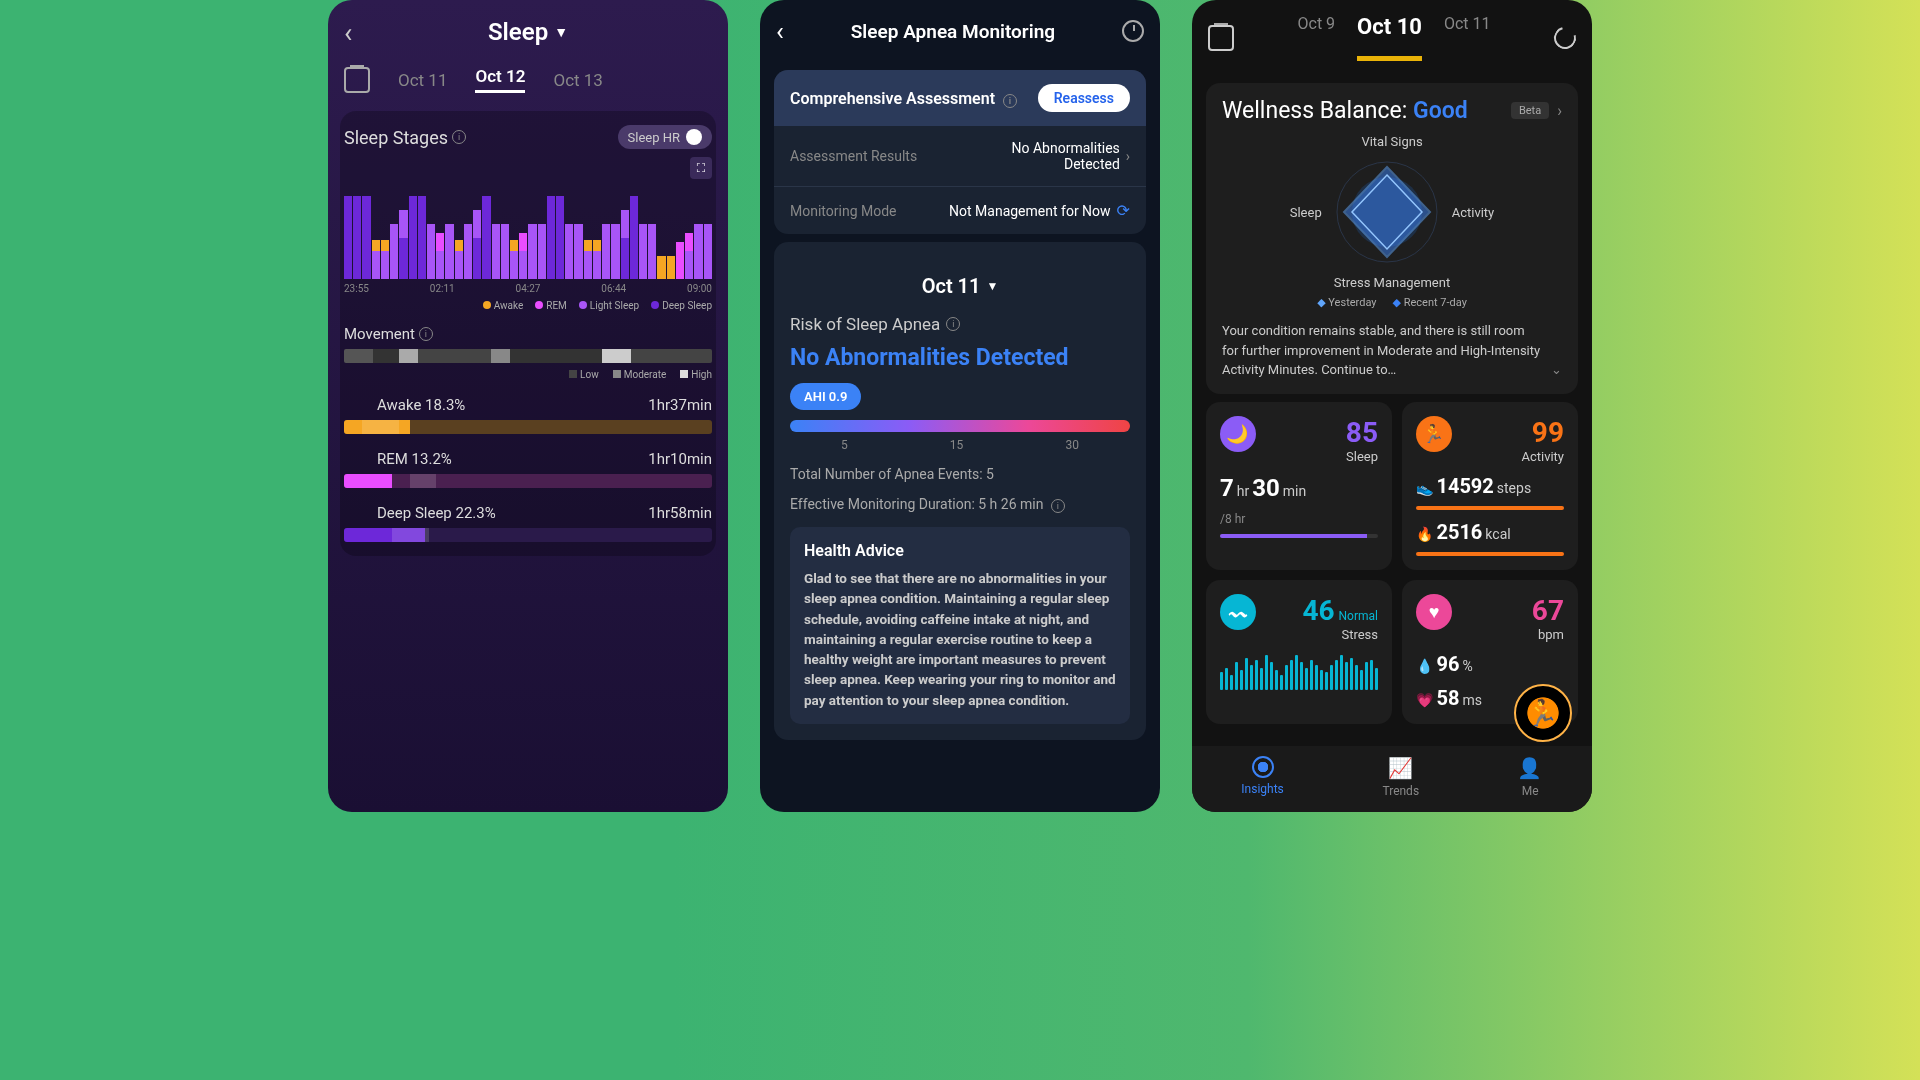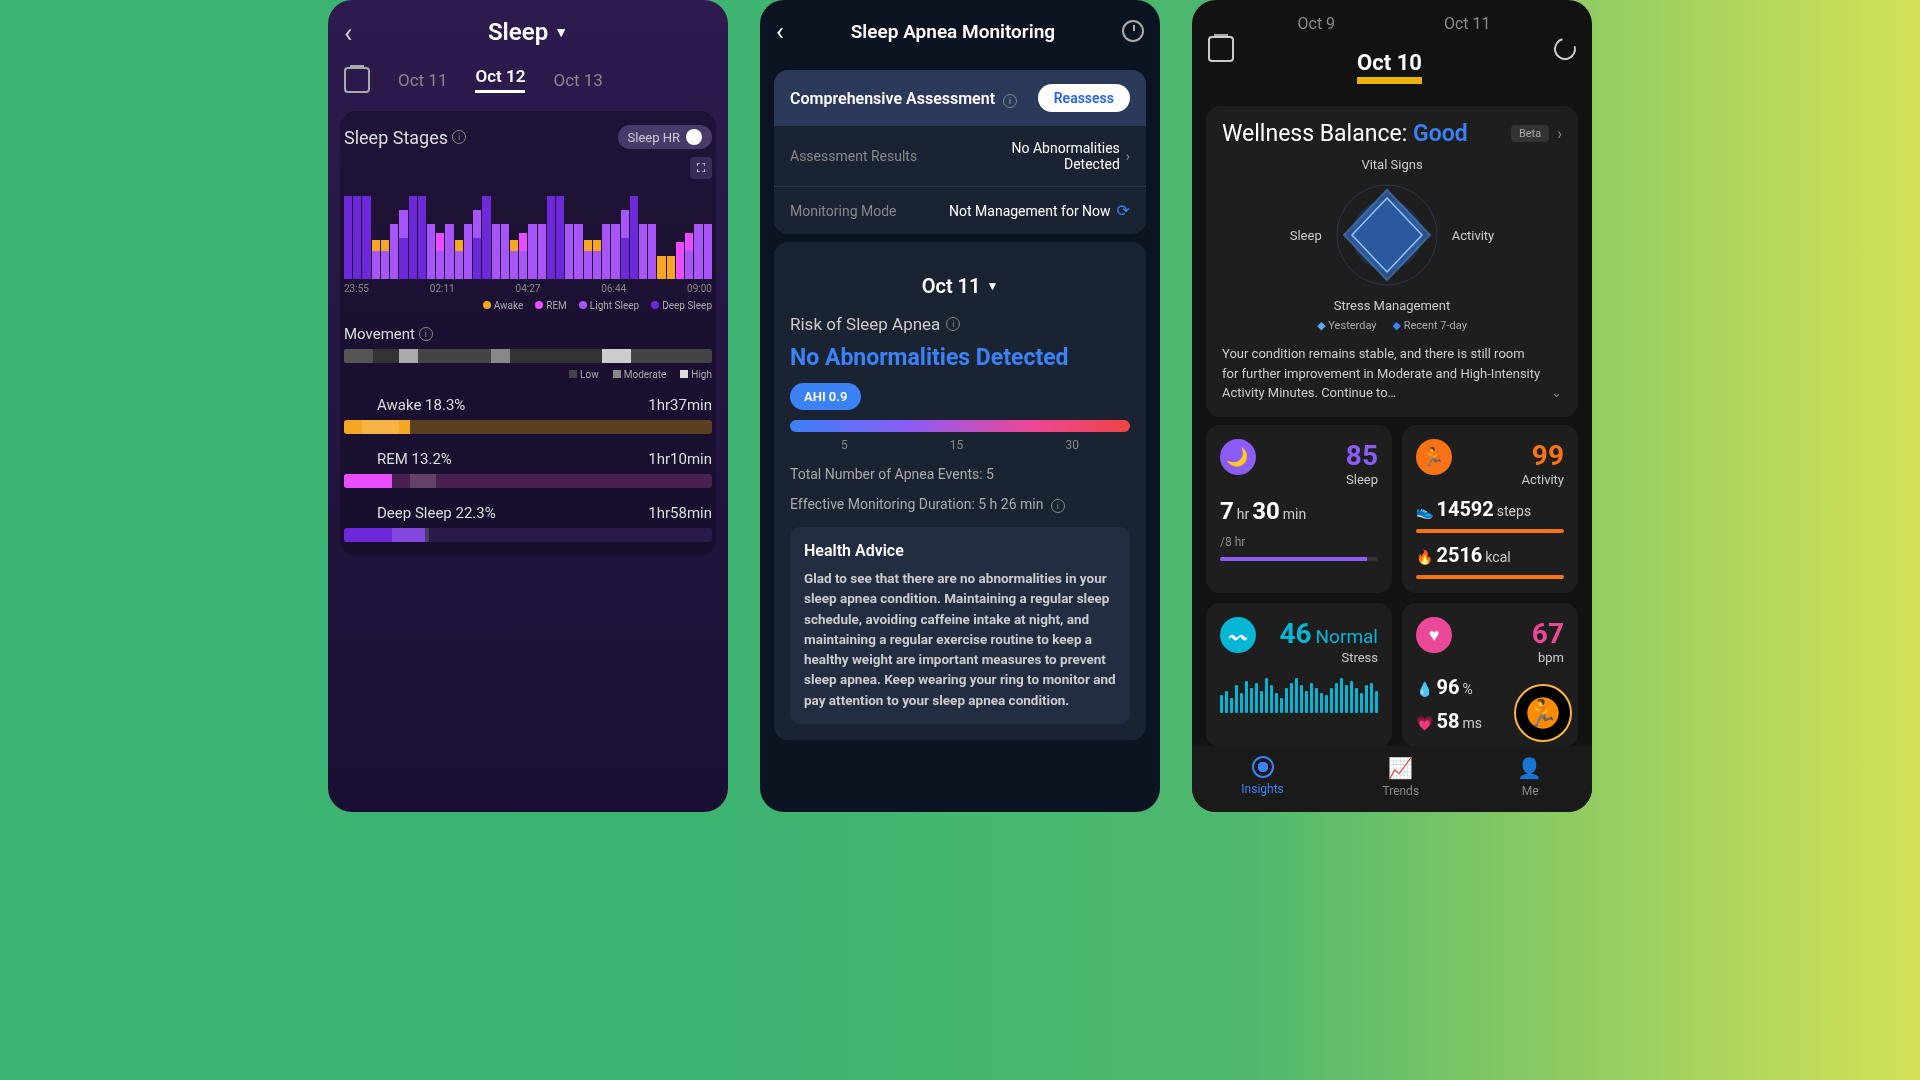--- a/index.html
+++ b/index.html
@@ -64,21 +64,21 @@
 .p2-ticks { display: flex; justify-content: space-around; font-size: 12px; color: #888; margin-top: 6px; }
 .p2-stat { color: #aaa; font-size: 14px; margin-top: 14px; }
 .p2-advice { background: #232d42; border-radius: 10px; padding: 14px; margin-top: 14px; }
 .p2-advice-title { font-size: 16px; font-weight: 600; margin-bottom: 8px; }
 .p2-advice-text { font-size: 13.5px; color: #ccc; line-height: 1.5; font-weight: bold; }
 
 
 .p3-header { display: flex; align-items: center; padding: 14px 16px; gap: 16px; }
 .p3-dates { flex: 1; display: flex; justify-content: center; gap: 22px; }
 .p3-date { color: #888; font-size: 16px; }
-.p3-date.active { color: #fff; font-size: 22px; font-weight: 700; border-bottom: 7px solid #eab308; padding-bottom: 2px; margin-top: 36px; }
+.p3-date.active { color: #fff; font-size: 22px; font-weight: 700; border-bottom: 5px solid #eab308; padding-bottom: 17px; }
 .p3-refresh { width: 22px; height: 22px; border: 2.5px solid #ccc; border-radius: 50%; border-top-color: transparent; transform: rotate(30deg); }
 .p3-card { background: #1e1e1e; margin: 8px 14px; border-radius: 14px; padding: 14px 16px; }
 .p3-wellness { display: flex; justify-content: space-between; align-items: center; }
 .p3-wellness-title { font-size: 23px; }
 .p3-good { color: #3b82f6; font-weight: 600; }
 .p3-beta { background: #333; color: #aaa; font-size: 11px; padding: 2px 8px; border-radius: 4px; }
 .p3-radar { display: flex; flex-direction: column; align-items: center; margin-top: 10px; }
 .p3-radar-labels { font-size: 13px; color: #ccc; }
 .p3-radar-svg { margin: 8px 0; }
 .p3-radar-legend { display: flex; gap: 16px; font-size: 11px; color: #aaa; margin-top: 6px; }
@@ -481,21 +481,21 @@
       </div>
       <div class="p3-prog">
           <div class="p3-prog-fill" style="width:100%;background:#f97316"></div>
         </div>
     </div>
 
     <div class="p3-tile">
       <div class="p3-tile-head">
         <span class="p3-tile-icon" style="background:#06b6d4">〰</span>
         <div class="p3-score">
-          <div><span class="p3-score-num" style="color:#06b6d4">46</span> <span style="color:#06b6d4;font-size:19px">Normal</span></div>
+          <div><span class="p3-score-num" style="color:#06b6d4">46</span> <span style="color:#06b6d4;font-size:12px">Normal</span></div>
           <div class="p3-score-label">Stress</div>
         </div>
       </div>
       <div class="p3-sparkline" id="stress-spark">
           <div class="p3-spark" style="height: 18px; background: rgb(6, 182, 212);"></div>
           <div class="p3-spark" style="height: 22px; background: rgb(6, 182, 212);"></div>
           <div class="p3-spark" style="height: 15px; background: rgb(6, 182, 212);"></div>
           <div class="p3-spark" style="height: 28px; background: rgb(6, 182, 212);"></div>
           <div class="p3-spark" style="height: 20px; background: rgb(6, 182, 212);"></div>
           <div class="p3-spark" style="height: 32px; background: rgb(6, 182, 212);"></div>

